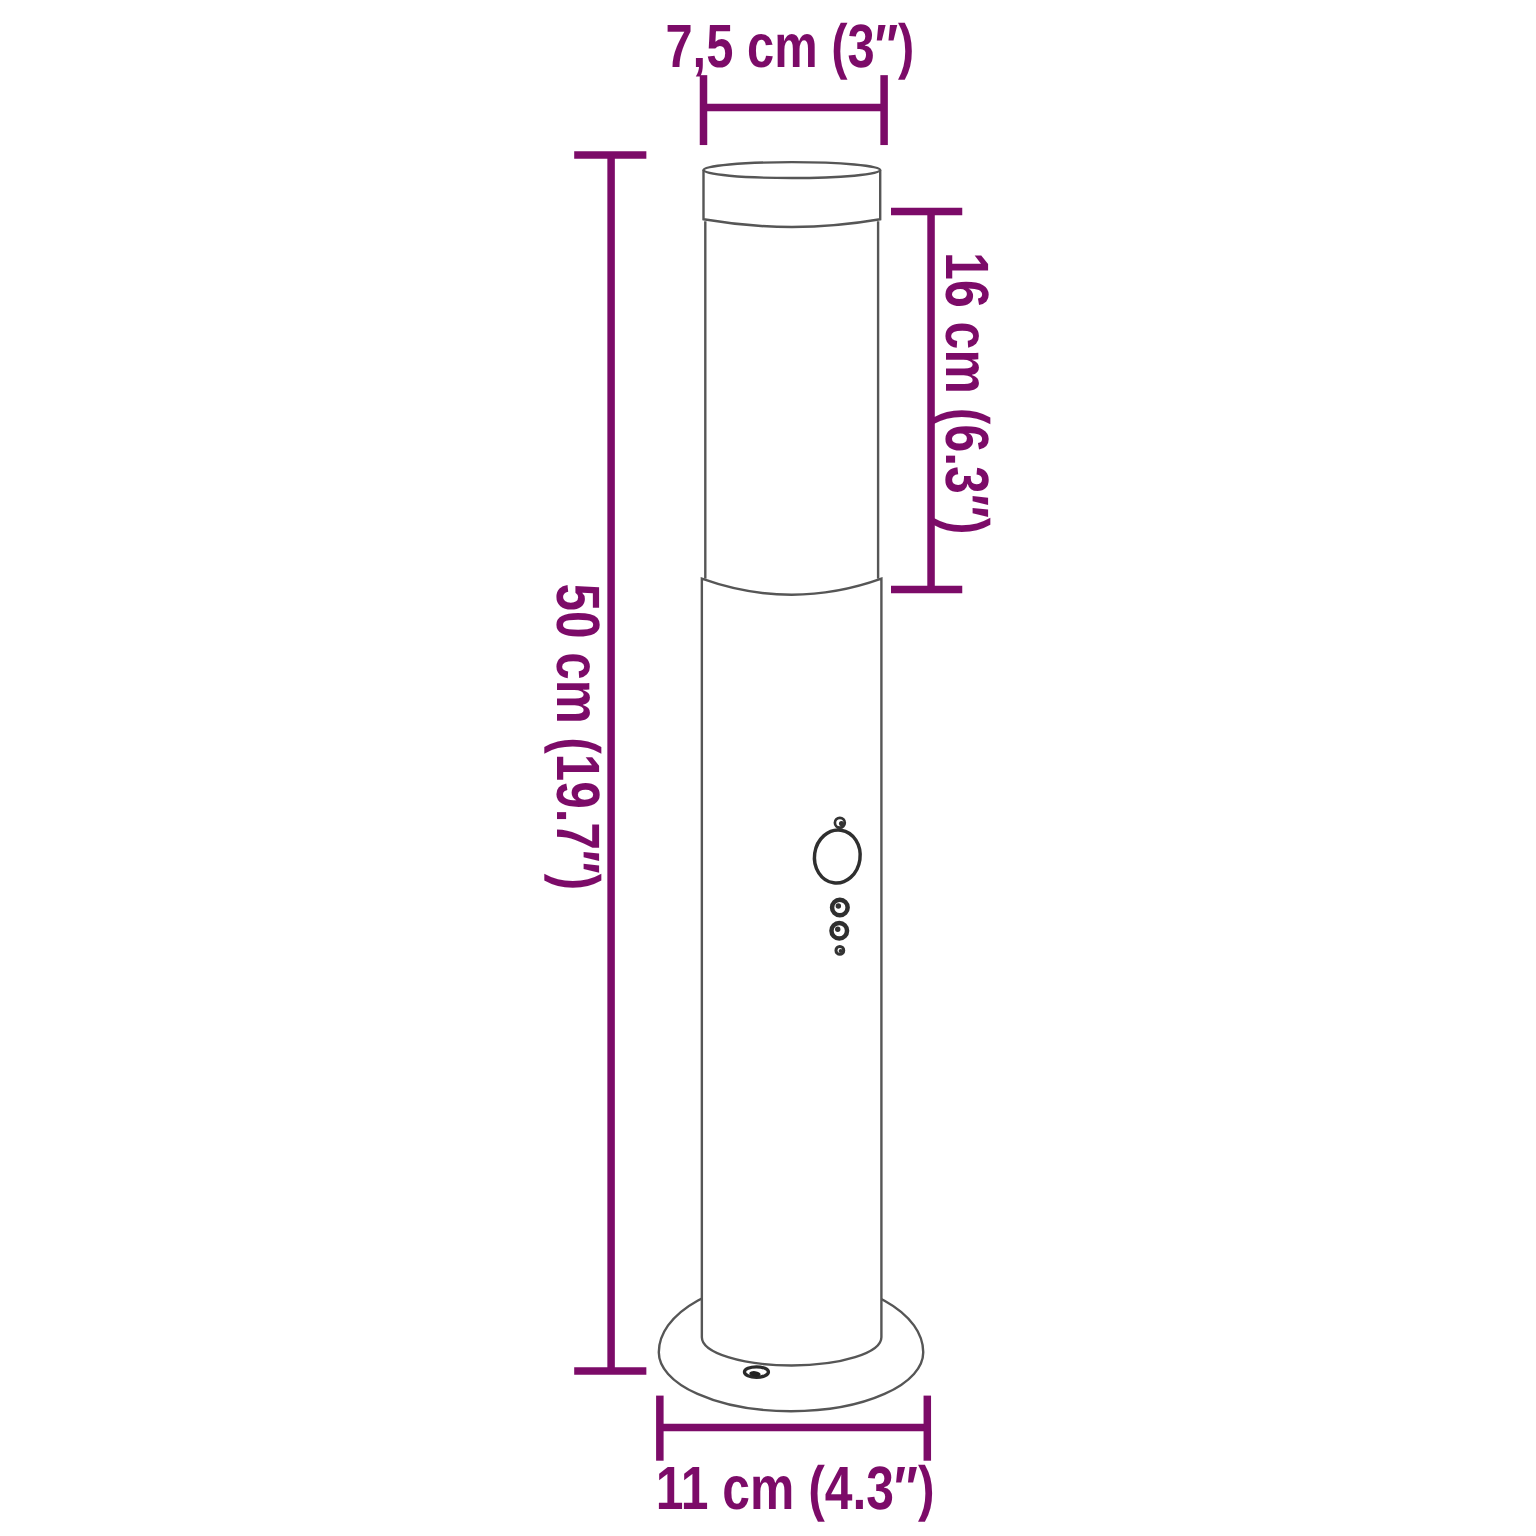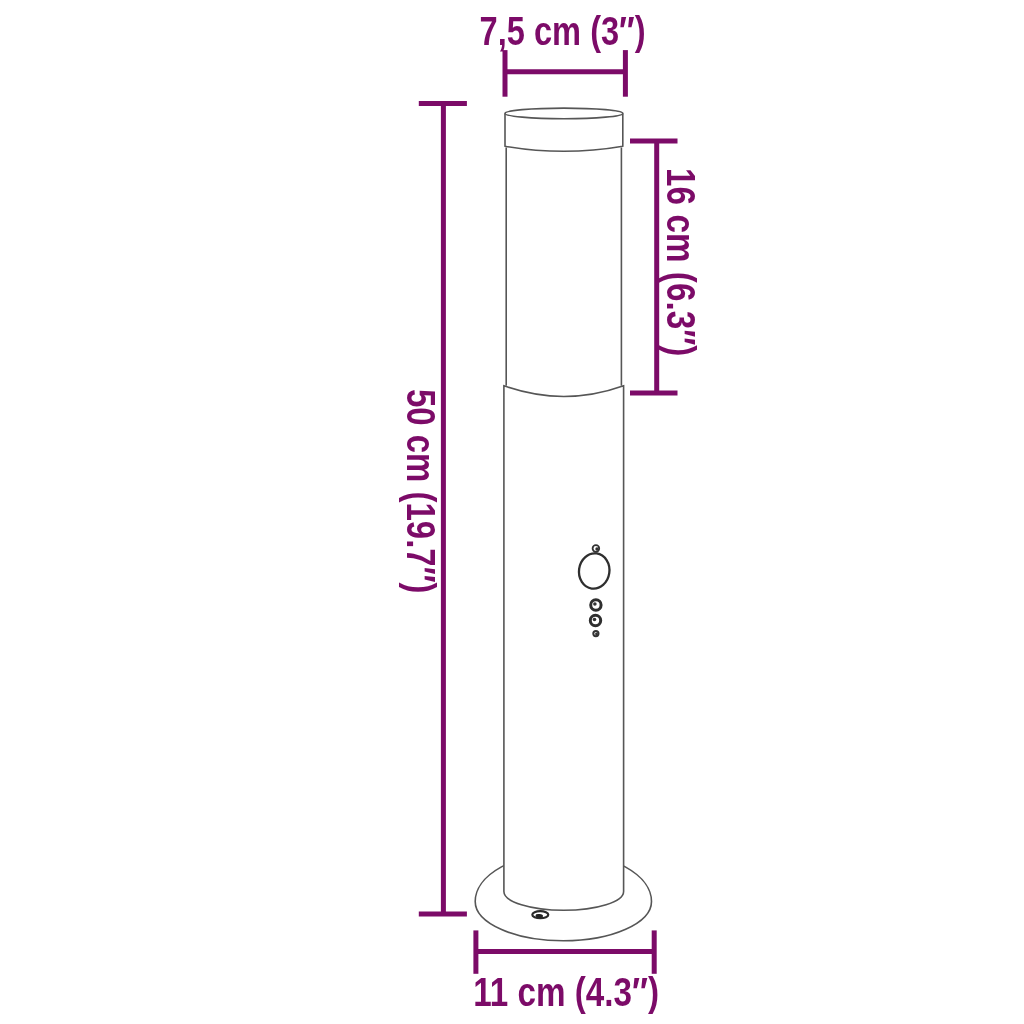--- a/index.html
+++ b/index.html
@@ -1,16 +1,16 @@
 <!DOCTYPE html>
 <html><head>
 <meta charset="utf-8">
 <style>
   html,body{margin:0;padding:0;background:#ffffff;}
-  .wrap{width:876px;height:1024px;position:relative;overflow:hidden;padding-left:36px;}
+  .wrap{width:876px;height:1024px;position:relative;overflow:hidden;}
   text{font-family:"Liberation Sans",sans-serif;font-weight:bold;fill:#7C0B68;}
 </style>
 </head>
 <body>
 <div class="wrap">
 <svg width="1024" height="1024" viewBox="0 0 1024 1024" xmlns="http://www.w3.org/2000/svg">
 
   <rect x="0" y="0" width="1024" height="1024" fill="#ffffff"></rect>
 
   <path d="M439.2,901.5 A88.15,48.6 0 0 1 615.5,901.5 A88.15,39.3 0 0 1 439.2,901.5 Z" fill="#ffffff" stroke="#565656" stroke-width="1.6"></path>

